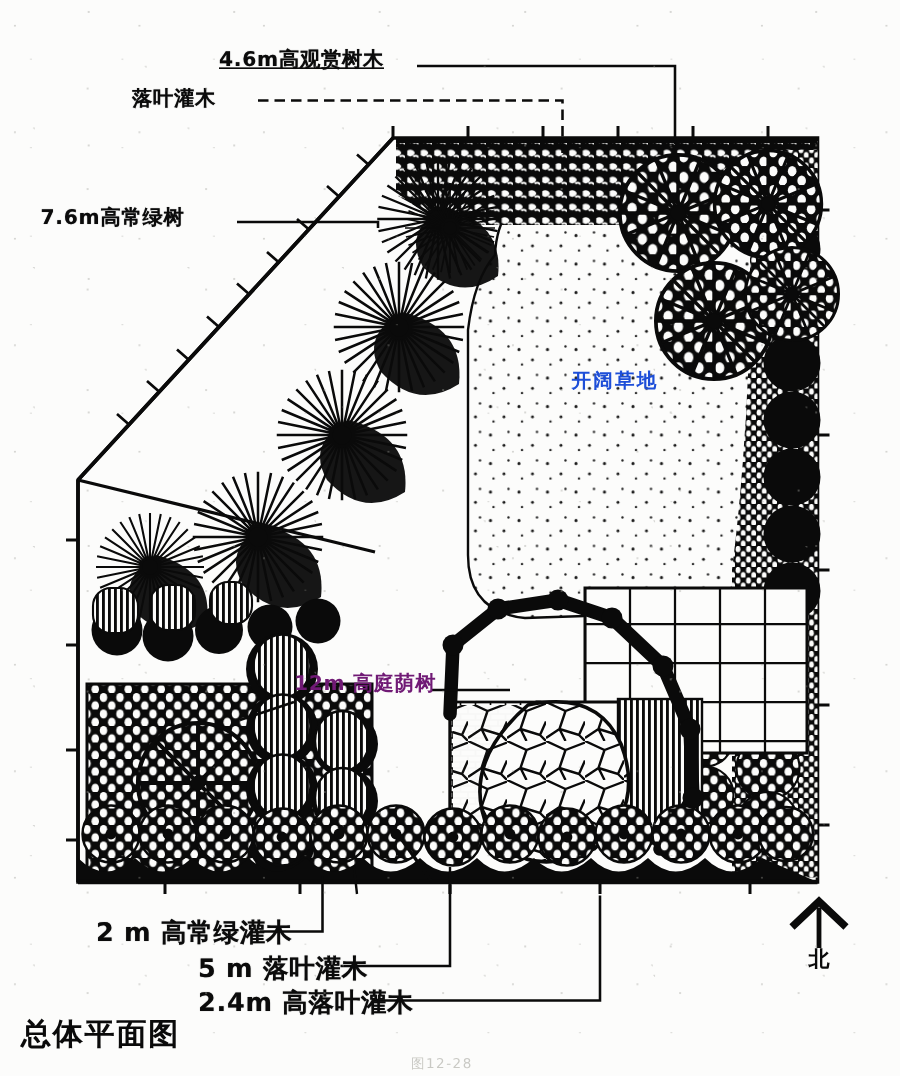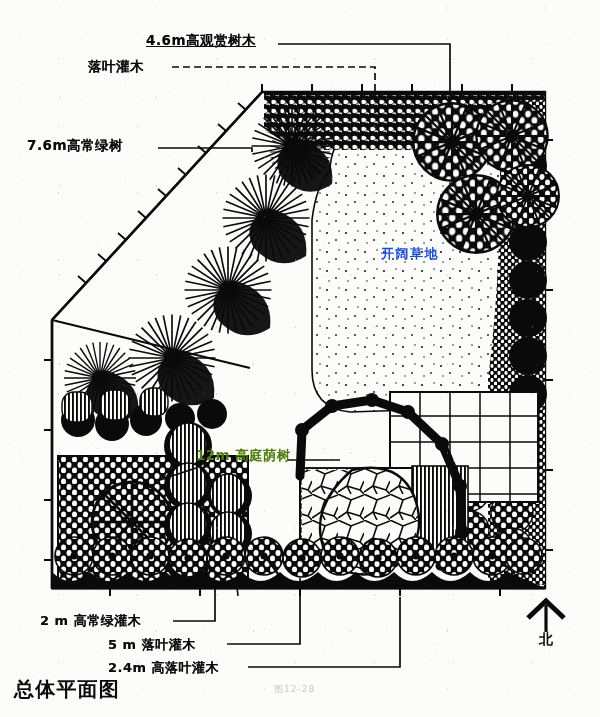--- a/index.html
+++ b/index.html
@@ -24,45 +24,45 @@
   #plan-svg{position:absolute;left:0;top:0;width:600px;height:717px;z-index:10;}
 
   
   .lbl{
     position:absolute;z-index:30;white-space:nowrap;
     font-family:"DejaVu Sans","Liberation Sans",sans-serif;
     font-weight:700;color:#0b0b0b;letter-spacing:.5px;
     font-size:13.5px;line-height:1;
     text-shadow:0 0 .6px rgba(0,0,0,.55);
   }
-  .lbl.small{font-size:13px;}
+  .lbl.small{font-size:17px;margin-left:24px;}
   #title-block{
     position:absolute;left:14px;top:676px;z-index:30;
     font-family:"DejaVu Sans","Liberation Sans",sans-serif;
     font-weight:700;font-size:20px;color:#0a0a0a;letter-spacing:1.2px;
   }
   #page-number{
-    position:absolute;left:274px;top:683px;z-index:30;
+    position:absolute;left:274px;top:703px;z-index:30;
     font-family:"DejaVu Sans","Liberation Sans",sans-serif;
     font-size:9px;color:#c9c9c4;letter-spacing:1px;
   }
   #north-label{
     position:absolute;left:539px;top:631px;z-index:31;
     font-family:"DejaVu Sans","Liberation Sans",sans-serif;
     font-weight:700;font-size:14px;color:#0a0a0a;
   }
   #lawn-label{
     position:absolute;left:381px;top:245px;z-index:31;
     font-family:"DejaVu Sans","Liberation Sans",sans-serif;
     font-weight:700;font-size:13px;color:#1d4ed8;letter-spacing:1.5px;
   }
   #shade-tree-label{
     position:absolute;left:196px;top:447px;z-index:31;
     font-family:"DejaVu Sans","Liberation Sans",sans-serif;
-    font-weight:700;font-size:13.5px;color:#4d7c0f;letter-spacing:.4px;
+    font-weight:700;font-size:13.5px;color:#701a75;letter-spacing:.4px;
   }
 </style>
 </head>
 <body>
 
 <svg id="plan-svg" viewBox="0 0 600 717" shape-rendering="geometricPrecision">
   <defs>
 
     <pattern id="pat-cobble" width="11" height="11" patternUnits="userSpaceOnUse">
       <rect width="11" height="11" fill="#0a0a0a"></rect>

